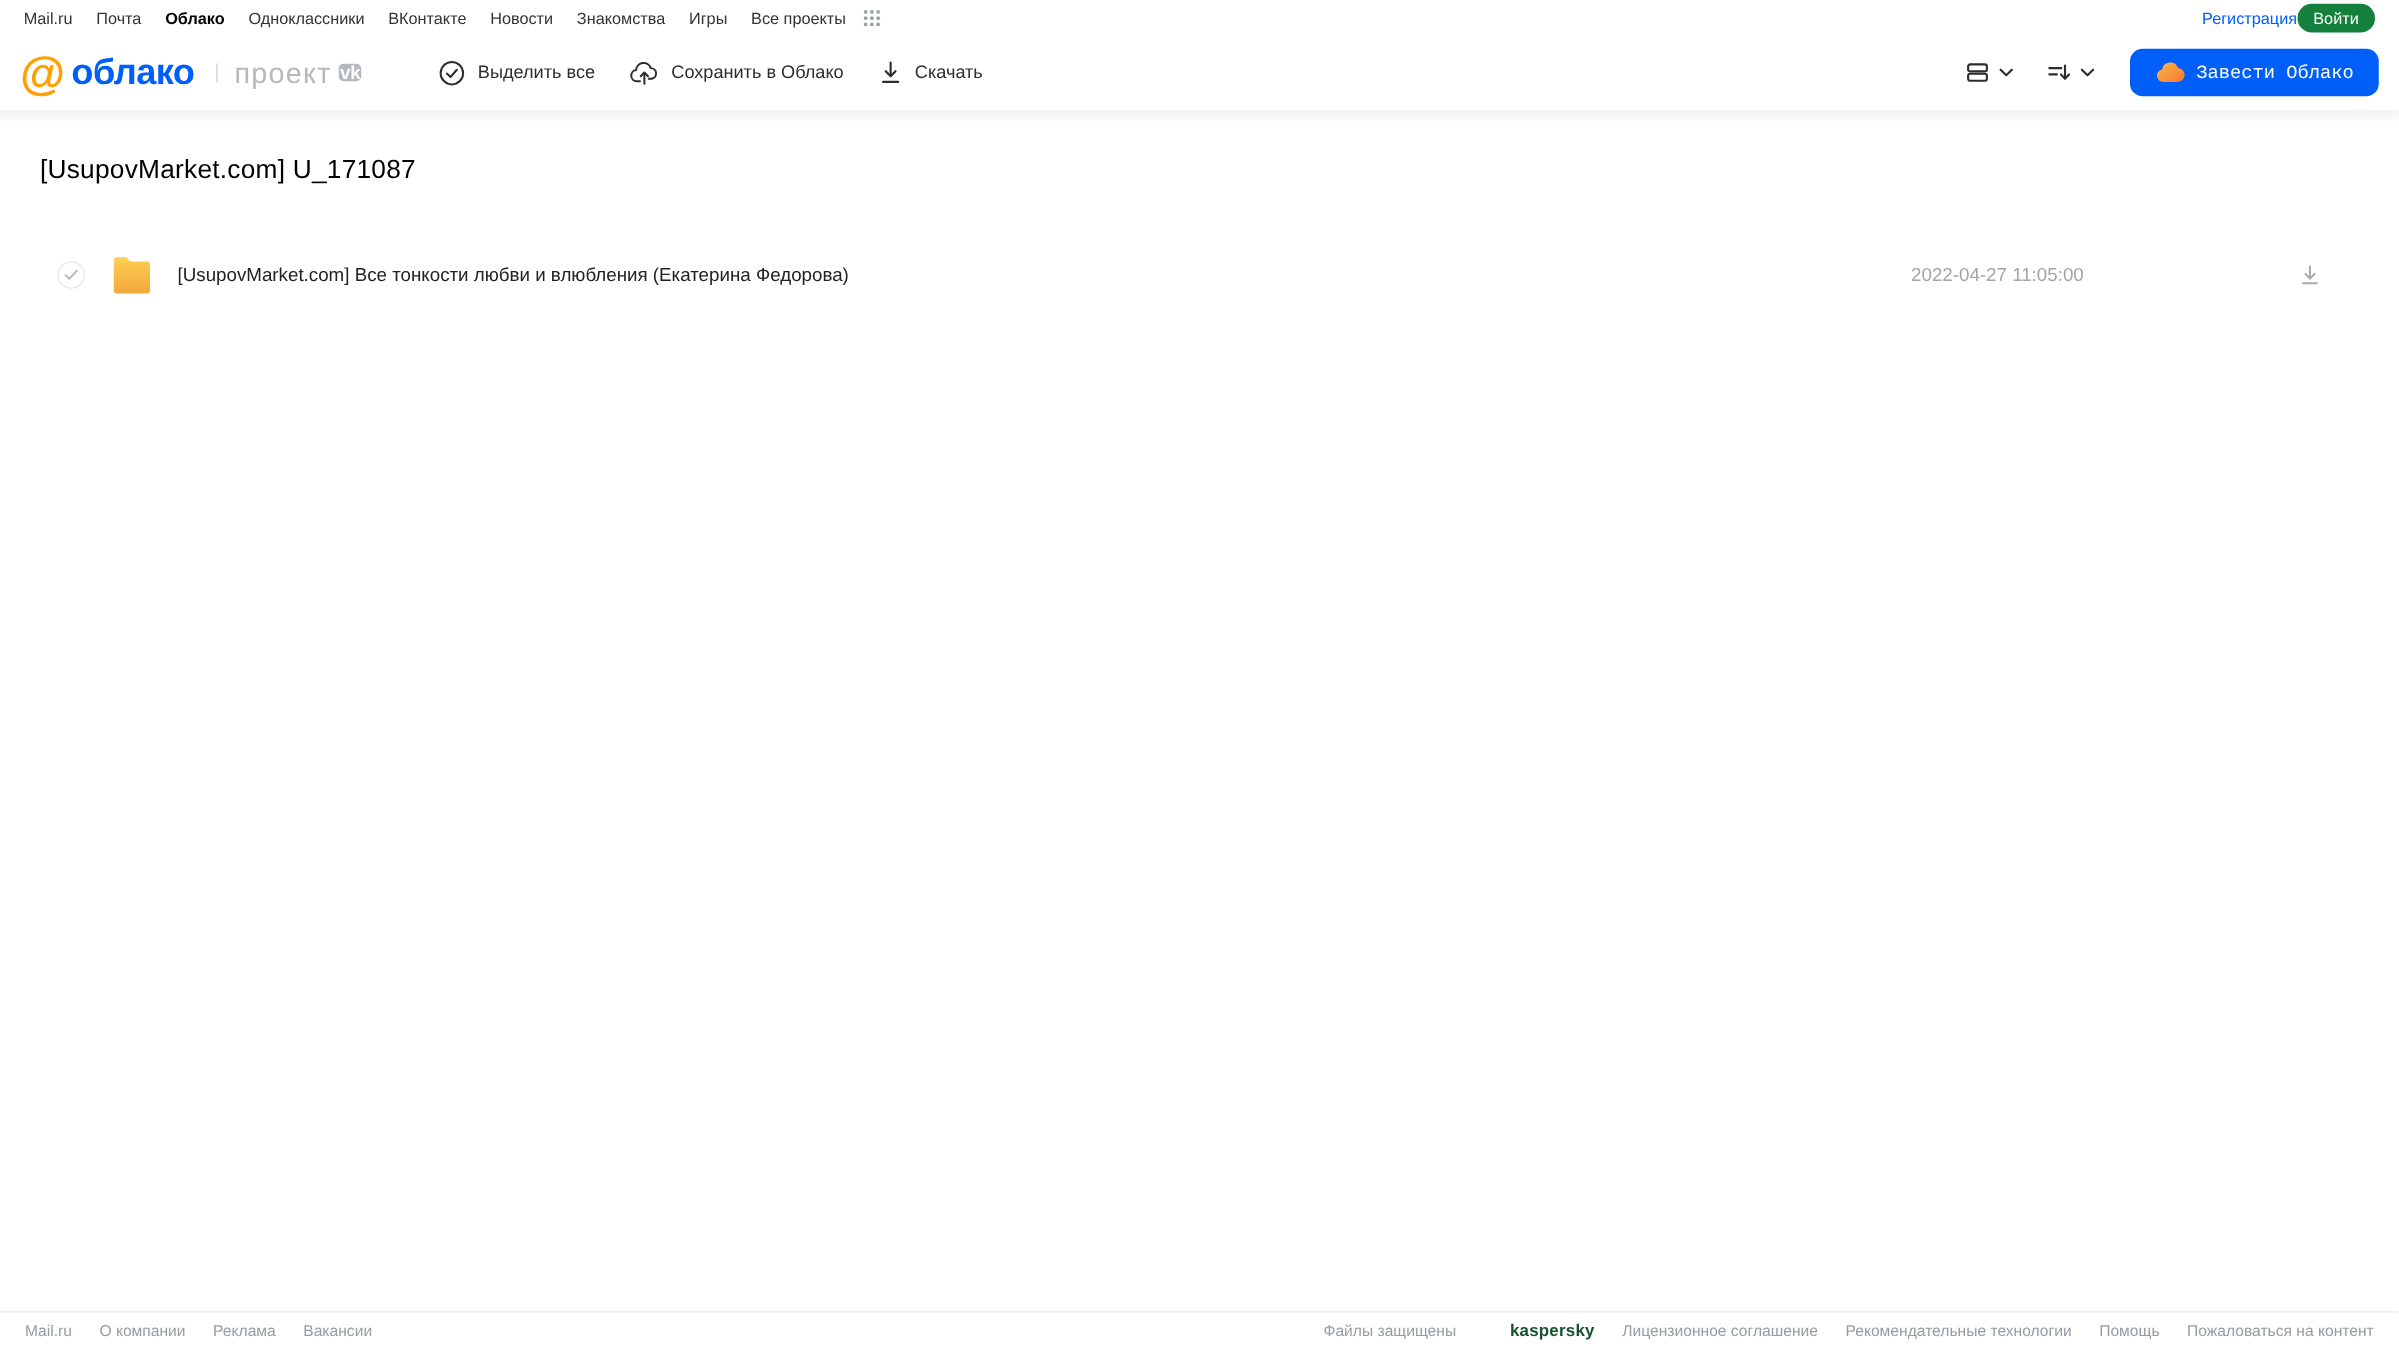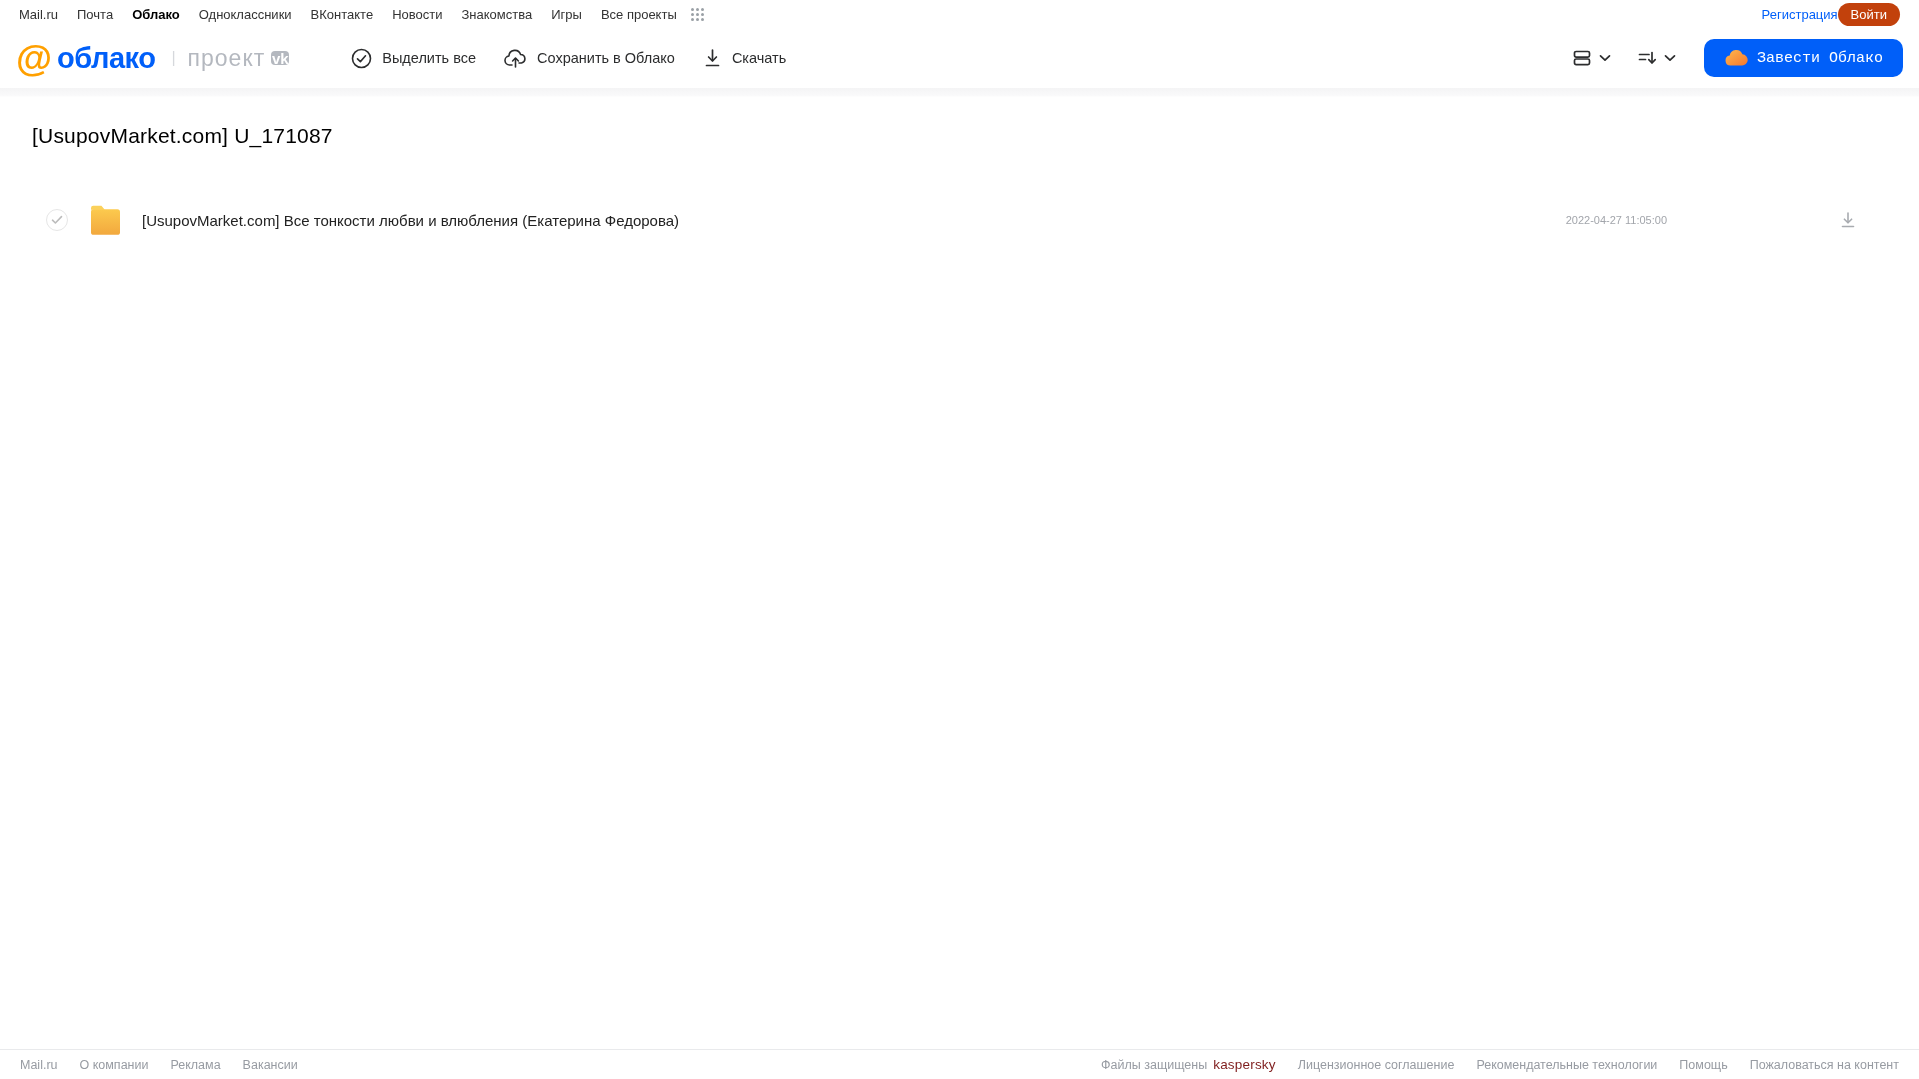--- a/index.html
+++ b/index.html
@@ -20,21 +20,21 @@
     padding: 0 19px 0 19px;
     font-size: 13px;
   }
   .topnav-left { display: flex; align-items: center; gap: 19px; }
   .topnav-link { color: #333; text-decoration: none; cursor: pointer; white-space: nowrap; }
   .topnav-link.active { font-weight: bold; color: #000; }
   .grid-icon { display: inline-flex; margin-left: -6px; cursor: pointer; }
   .topnav-right { display: flex; align-items: center; }
   .reg-link { color: #005ff9; cursor: pointer; }
   .login-btn {
-    background: #c2410c; color: #fff; border: none; cursor: pointer;
+    background: #15803d; color: #fff; border: none; cursor: pointer;
     font-size: 13px; padding: 4px 13px; border-radius: 14px;
     font-family: inherit;
   }
   
   .header {
     height: 60px;
     display: flex;
     align-items: center;
     padding: 0 16px 0 16px;
   }
@@ -78,34 +78,34 @@
   .file-list { margin-top: 49px; }
   .file-row { display: flex; align-items: center; height: 46px; cursor: pointer; }
   .row-check {
     width: 22px; height: 22px; border-radius: 50%;
     border: 1px solid #e6e6e6; background: #fff;
     display: flex; align-items: center; justify-content: center;
     margin-left: 14px; cursor: pointer; flex: none;
   }
   .folder-icon { margin-left: 20px; flex: none; display: flex; }
   .file-name { margin-left: 19px; font-size: 15px; color: #222; flex: 1; }
-  .file-date { font-size: 11px; color: #a2a5ab; margin-right: 172px; white-space: nowrap; }
+  .file-date { font-size: 15px; color: #a2a5ab; margin-right: 172px; white-space: nowrap; }
   .row-download { margin-right: 30px; display: flex; cursor: pointer; }
   
   .footer {
     position: absolute; bottom: 0; left: 0; right: 0; height: 30px;
     border-top: 1px solid #e9eaec;
     display: flex; align-items: center; justify-content: space-between;
     padding: 0 20px; font-size: 12.5px; color: #969a a1;
     color: #979ba2;
   }
   .footer-left, .footer-right { display: flex; align-items: center; gap: 22px; }
   .footer-link { color: #979ba2; cursor: pointer; text-decoration: none; white-space: nowrap; }
   .kaspersky-wrap { display: flex; align-items: center; gap: 6px; white-space: nowrap; }
-  .kaspersky-logo { color: #7f1d1d; font-weight: normal; font-size: 13.5px; letter-spacing: 0.2px; cursor: pointer; }
+  .kaspersky-logo { color: #14532d; font-weight: bold; font-size: 13.5px; letter-spacing: 0.2px; cursor: pointer; margin-left: 37px; }
   svg { display: block; }
 </style>
 </head>
 <body>
 
 <div class="topnav">
   <div class="topnav-left">
     <a class="topnav-link">Mail.ru</a>
     <a class="topnav-link">Почта</a>
     <a class="topnav-link active">Облако</a>

